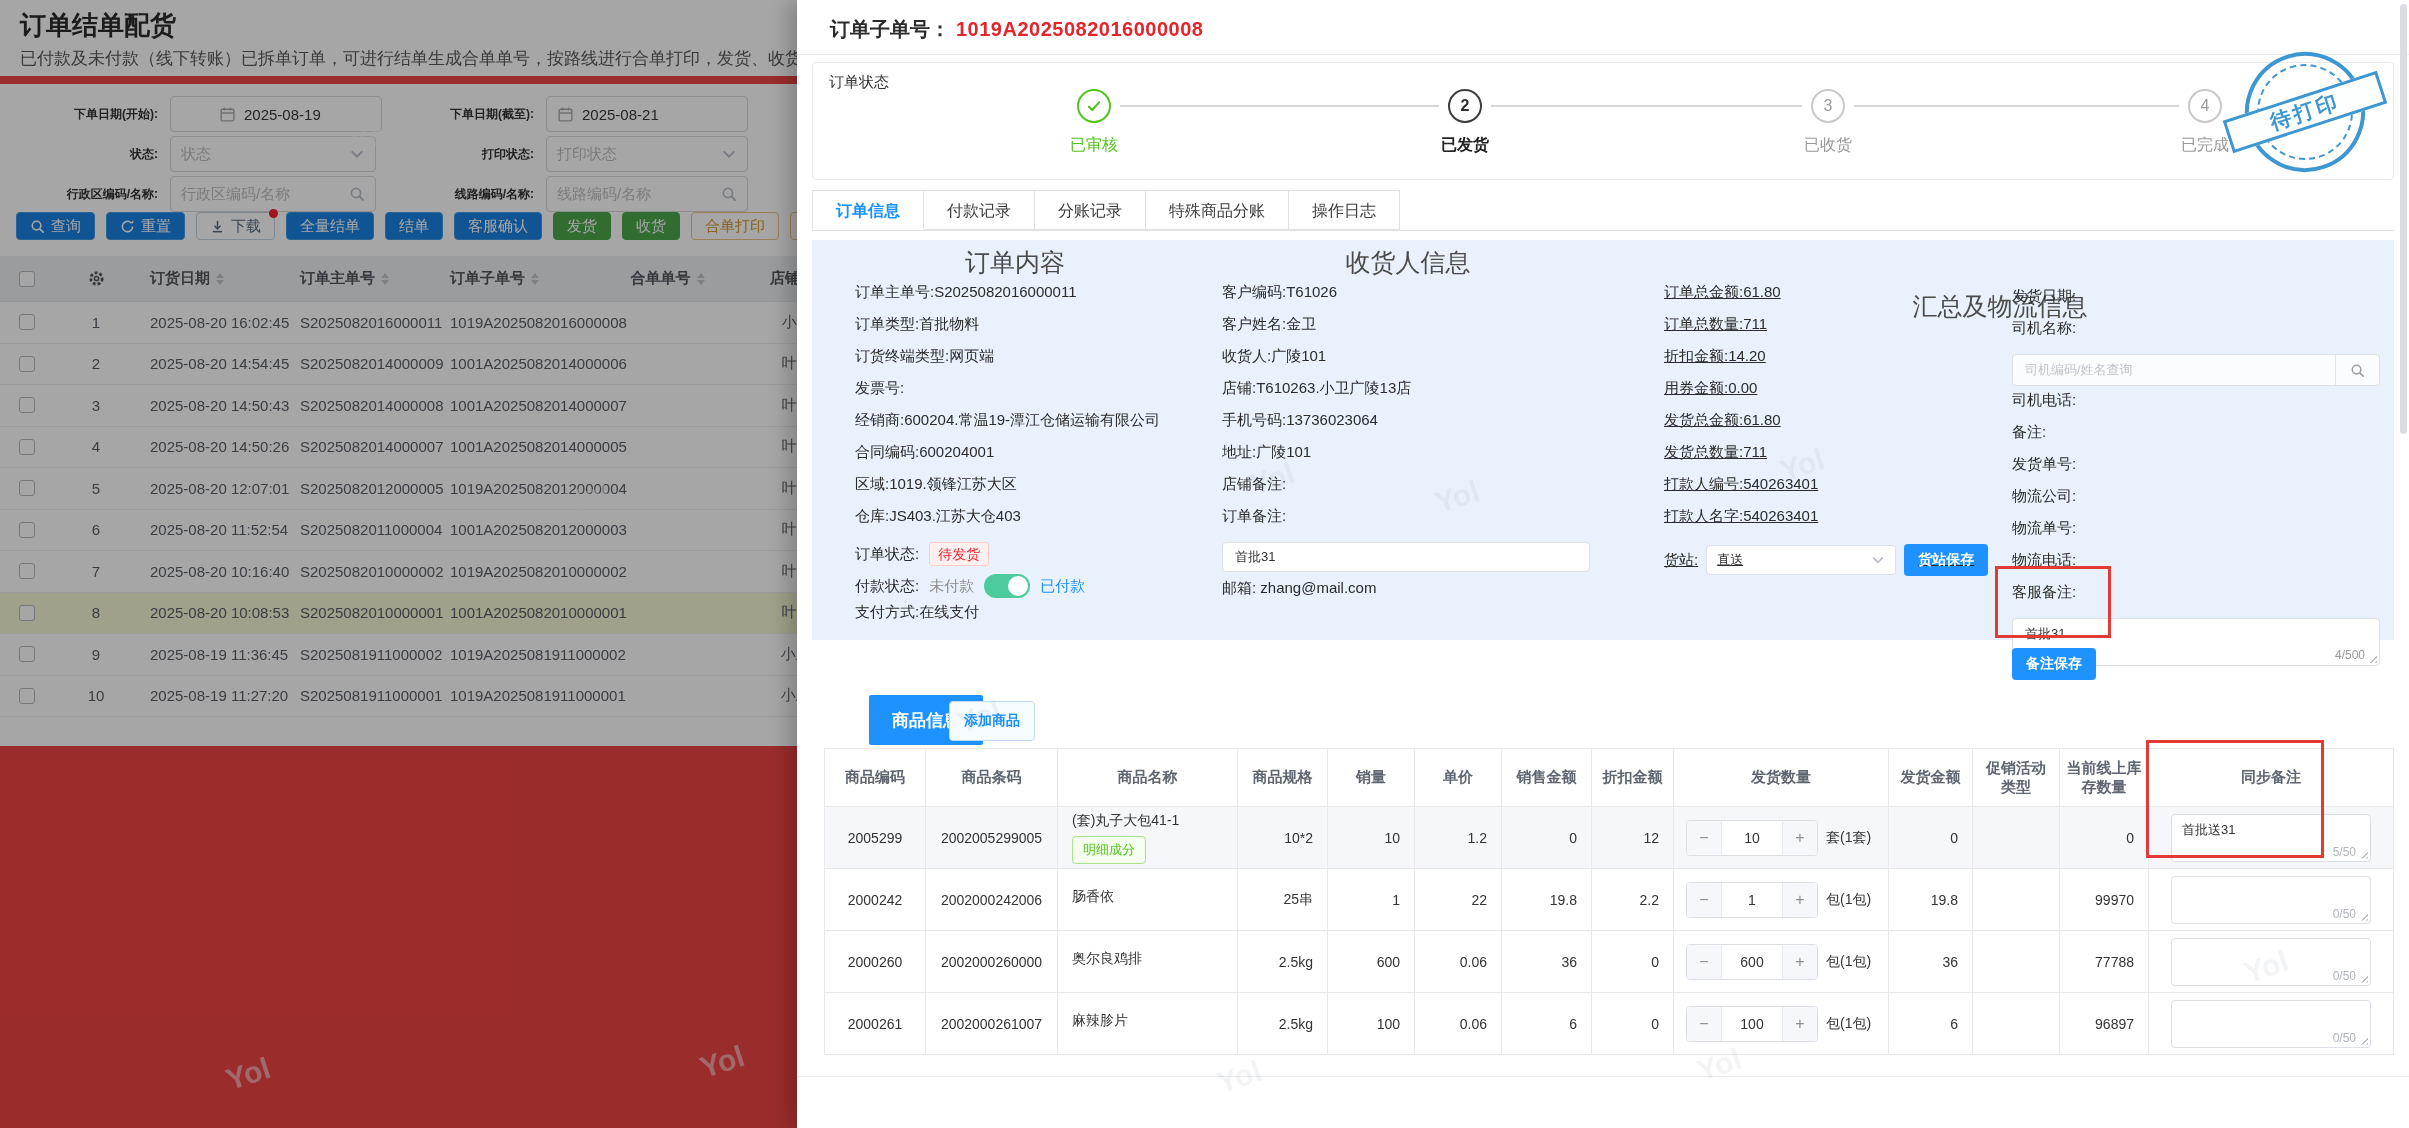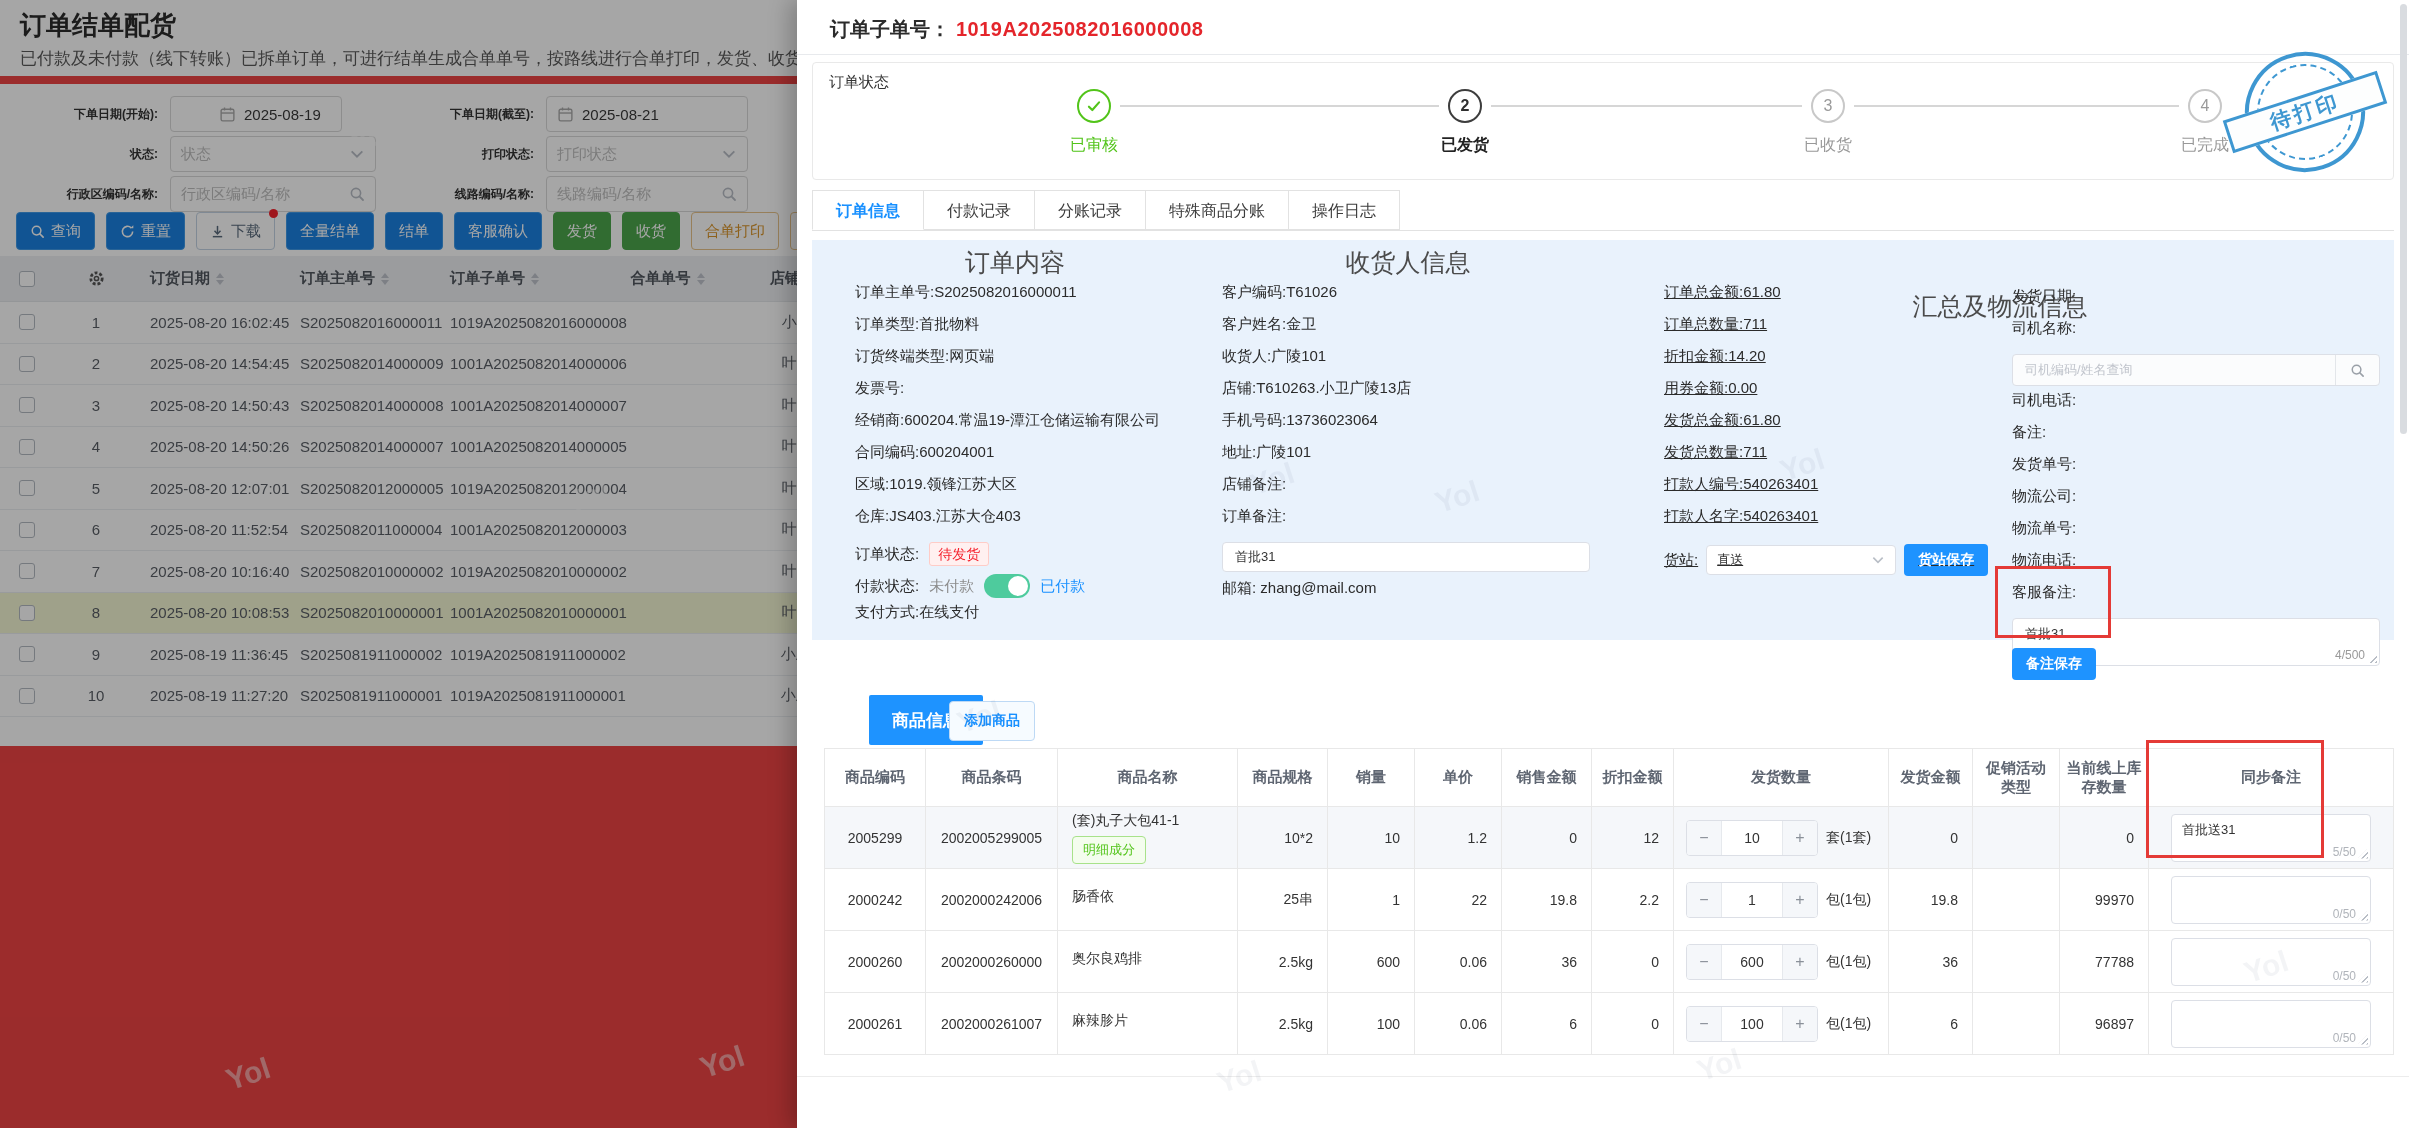--- a/index.html
+++ b/index.html
@@ -15,29 +15,29 @@
   .bp-card { position:absolute; left:0; top:84px; width:940px; height:662px; background:#fff; }
 
   .f-label { position:absolute; height:36px; line-height:36px; font-size:12px; font-weight:600; color:#333; text-align:right; white-space:nowrap; }
   .f-input { position:absolute; height:36px; background:#fff; border:1px solid #d9d9d9; border-radius:4px;
     display:flex; align-items:center; padding:0 10px; font-size:15px; color:#3a3a3a; cursor:pointer; }
   .f-input .fi-icon { width:17px; height:17px; color:#a9a9a9; margin-right:8px; flex:0 0 auto; }
   .f-input .fi-icon svg { width:100%; height:100%; display:block; }
   .f-input .fi-end { margin-left:auto; width:16px; height:16px; color:#b9bec6; }
   .f-input .fi-end svg { width:100%; height:100%; display:block; }
   .f-input .ph { color:#bfbfbf; }
-  .l-r1c1 { left:0;   top:96px;  width:158px; } .i-r1c1 { left:170px; top:96px;  width:172px;padding-left:48px; }
+  .l-r1c1 { left:0;   top:96px;  width:158px; } .i-r1c1 { left:170px; top:96px;  width:212px;padding-left:48px; }
   .l-r1c2 { left:368px;top:96px; width:166px; } .i-r1c2 { left:546px; top:96px;  width:202px; }
   .l-r2c1 { left:0;   top:136px; width:158px; } .i-r2c1 { left:170px; top:136px; width:206px; }
   .l-r2c2 { left:368px;top:136px; width:166px; } .i-r2c2 { left:546px; top:136px; width:202px; }
   .l-r3c1 { left:0;   top:176px; width:158px; } .i-r3c1 { left:170px; top:176px; width:206px; }
   .l-r3c2 { left:368px;top:176px; width:166px; } .i-r3c2 { left:546px; top:176px; width:202px; }
 
   .toolbar { position:absolute; left:16px; top:212px; width:900px; display:flex; gap:11px; }
-  .btn { position:relative; height:38px; padding:0 13px; border-radius:4px; font-size:15px; font-weight:500;
+  .btn { position:relative; height:28px; padding:0 13px; border-radius:4px; font-size:15px; font-weight:500;
     display:inline-flex; align-items:center; gap:6px; cursor:pointer; border:1px solid transparent; white-space:nowrap;
     font-family:inherit; }
   .btn .btn-icon { width:15px; height:15px; display:inline-block; }
   .btn .btn-icon svg { width:100%; height:100%; display:block; }
   .btn.primary { background:#1b82e2; border-color:#3f9ae8; color:#fff; }
   .btn.success { background:#4ca64c; border-color:#4ca64c; color:#fff; }
   .btn.default { background:#fff; border-color:#c4d3e3; color:#5a6b7d; }
   .btn.warning { background:#fff; border-color:#e8c48a; color:#d9952c; }
   .btn .badge { position:absolute; right:-4px; top:-4px; width:9px; height:9px; border-radius:50%; background:#f5222d; }
 

